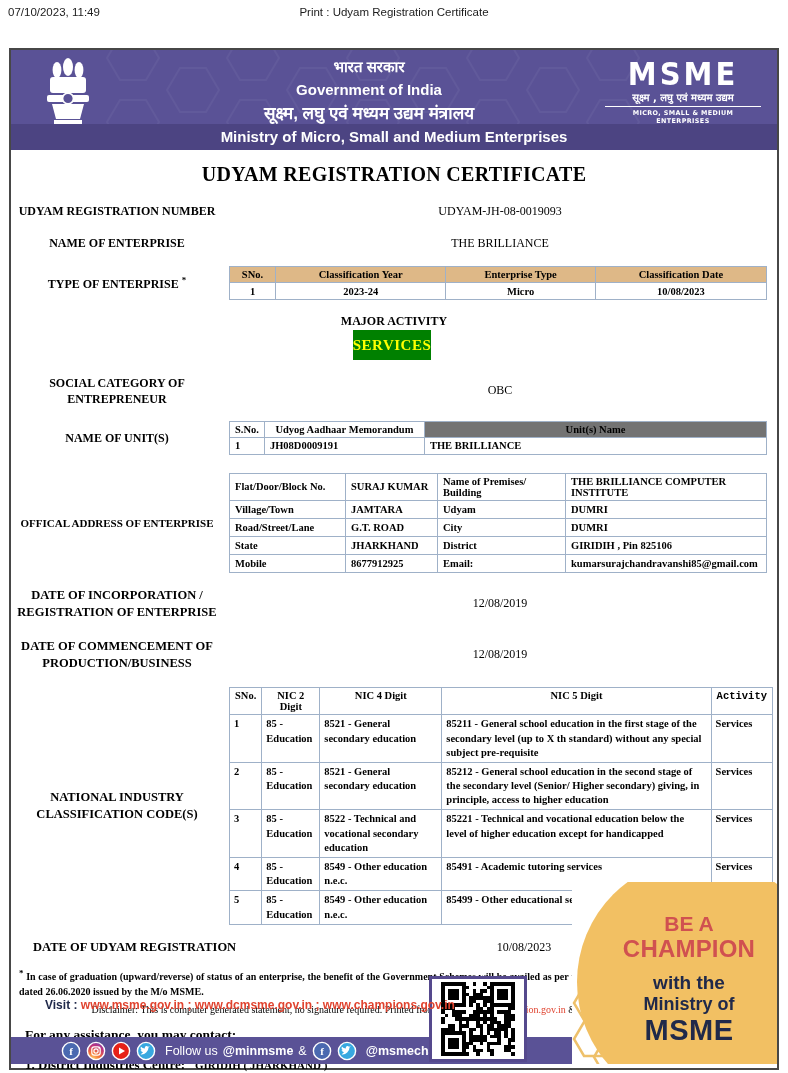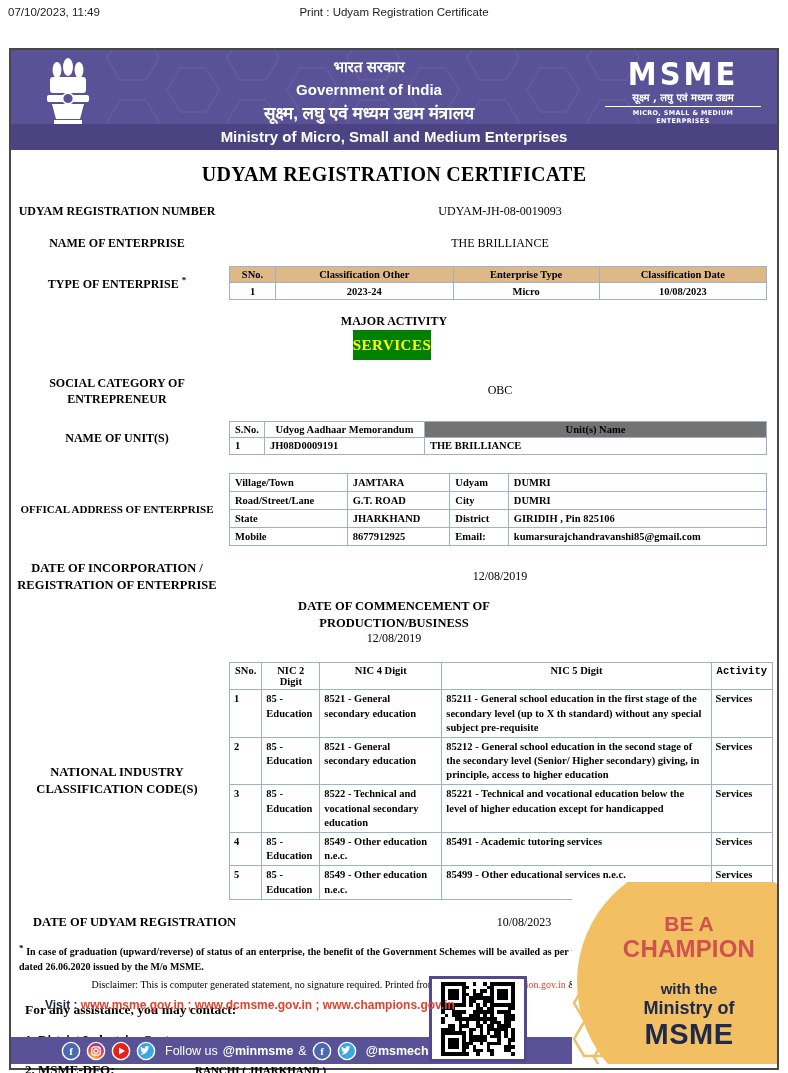--- a/index.html
+++ b/index.html
@@ -84,21 +84,21 @@
     font-family:"Liberation Sans",sans-serif; color:#fff; font-size:12.5px;}
   .footer-bar .bold{font-weight:bold;}
   .sicon{width:20px; height:20px; display:inline-block;}
   .champion{position:absolute; right:0; bottom:4px; width:205px; height:182px; background:#fff; z-index:2; overflow:hidden;}
   .champ-circle{position:absolute; right:-48px; bottom:-42px; width:248px; height:248px; border-radius:50%;
     background:var(--badge-orange);}
   .champ-text{position:absolute; right:8px; top:30px; width:160px; text-align:center;
     font-family:"Liberation Sans",sans-serif; font-weight:bold; line-height:1.12;}
   .ct-1{color:var(--badge-red); font-size:21px;}
   .ct-2{color:var(--badge-red); font-size:24px; letter-spacing:.2px;}
-  .ct-3{color:var(--badge-navy); font-size:15px; margin-top:19px;}
+  .ct-3{color:var(--badge-navy); font-size:19px; margin-top:10px;}
   .ct-4{color:var(--badge-navy); font-size:18px;}
   .ct-5{color:var(--badge-navy); font-size:29px; letter-spacing:.5px;}
   .champ-hex{position:absolute; left:-6px; bottom:0;}
   .qr-card{position:absolute; left:418px; bottom:6px; width:98px; height:86px; background:#fff;
     border:3px solid #55498d; z-index:3; display:flex; align-items:center; justify-content:center;}
 </style>
 </head>
 <body>
 
 <div class="print-header">
@@ -172,21 +172,21 @@
   <div class="frow" style="margin-top:15px;">
     <div class="flabel">
       <span>TYPE OF ENTERPRISE</span>
       <span class="sup">*</span>
     </div>
     <div class="tbl-wrap" style="flex:1; margin-left:6px;">
       <table class="type-table">
         <thead>
             <tr>
           <th style="width:46px;">SNo.</th>
-          <th>Classification Other</th>
+          <th>Classification Year</th>
           <th>Enterprise Type</th>
           <th>Classification Date</th>
         </tr>
           </thead>
         <tbody>
             <tr>
           <td>1</td>
           <td>2023-24</td>
           <td>Micro</td>
           <td>10/08/2023</td>
@@ -227,20 +227,26 @@
       </table>
     </div>
   </div>
 
   <div class="frow" style="margin-top:18px;">
     <div class="flabel" style="font-size:11px;">OFFICAL ADDRESS OF ENTERPRISE</div>
     <div class="tbl-wrap" style="flex:1; margin-left:6px;">
       <table class="addr-table">
         <tbody>
           <tr>
+            <td style="width:116px;">Flat/Door/Block No.</td>
+            <td style="width:92px;">SURAJ KUMAR</td>
+            <td style="width:128px;">Name of Premises/ Building</td>
+            <td>THE BRILLIANCE COMPUTER INSTITUTE</td>
+          </tr>
+          <tr>
             <td>Village/Town</td>
             <td>JAMTARA</td>
             <td>Udyam</td>
             <td>DUMRI</td>
           </tr>
           <tr>
             <td>Road/Street/Lane</td>
             <td>G.T. ROAD</td>
             <td>City</td>
             <td>DUMRI</td>
@@ -260,21 +266,21 @@
         </tbody>
       </table>
     </div>
   </div>
 
   <div class="frow" style="margin-top:14px;">
     <div class="flabel" style="font-size:12.5px;">DATE OF INCORPORATION / REGISTRATION OF ENTERPRISE</div>
     <div class="fvalue">12/08/2019</div>
   </div>
 
-  <div class="frow" style="margin-top:4px;flex-direction:column;">
+  <div class="frow" style="margin-top:17px;">
     <div class="flabel" style="font-size:12.5px;">DATE OF COMMENCEMENT OF PRODUCTION/BUSINESS</div>
     <div class="fvalue">12/08/2019</div>
   </div>
 
   <div class="frow" style="margin-top:16px; align-items:center;">
     <div class="flabel" style="font-size:12.5px;">NATIONAL INDUSTRY CLASSIFICATION CODE(S)</div>
     <div class="tbl-wrap" style="flex:1; margin-left:6px; margin-right:4px;">
       <table class="nic-table">
         <thead>
             <tr>

